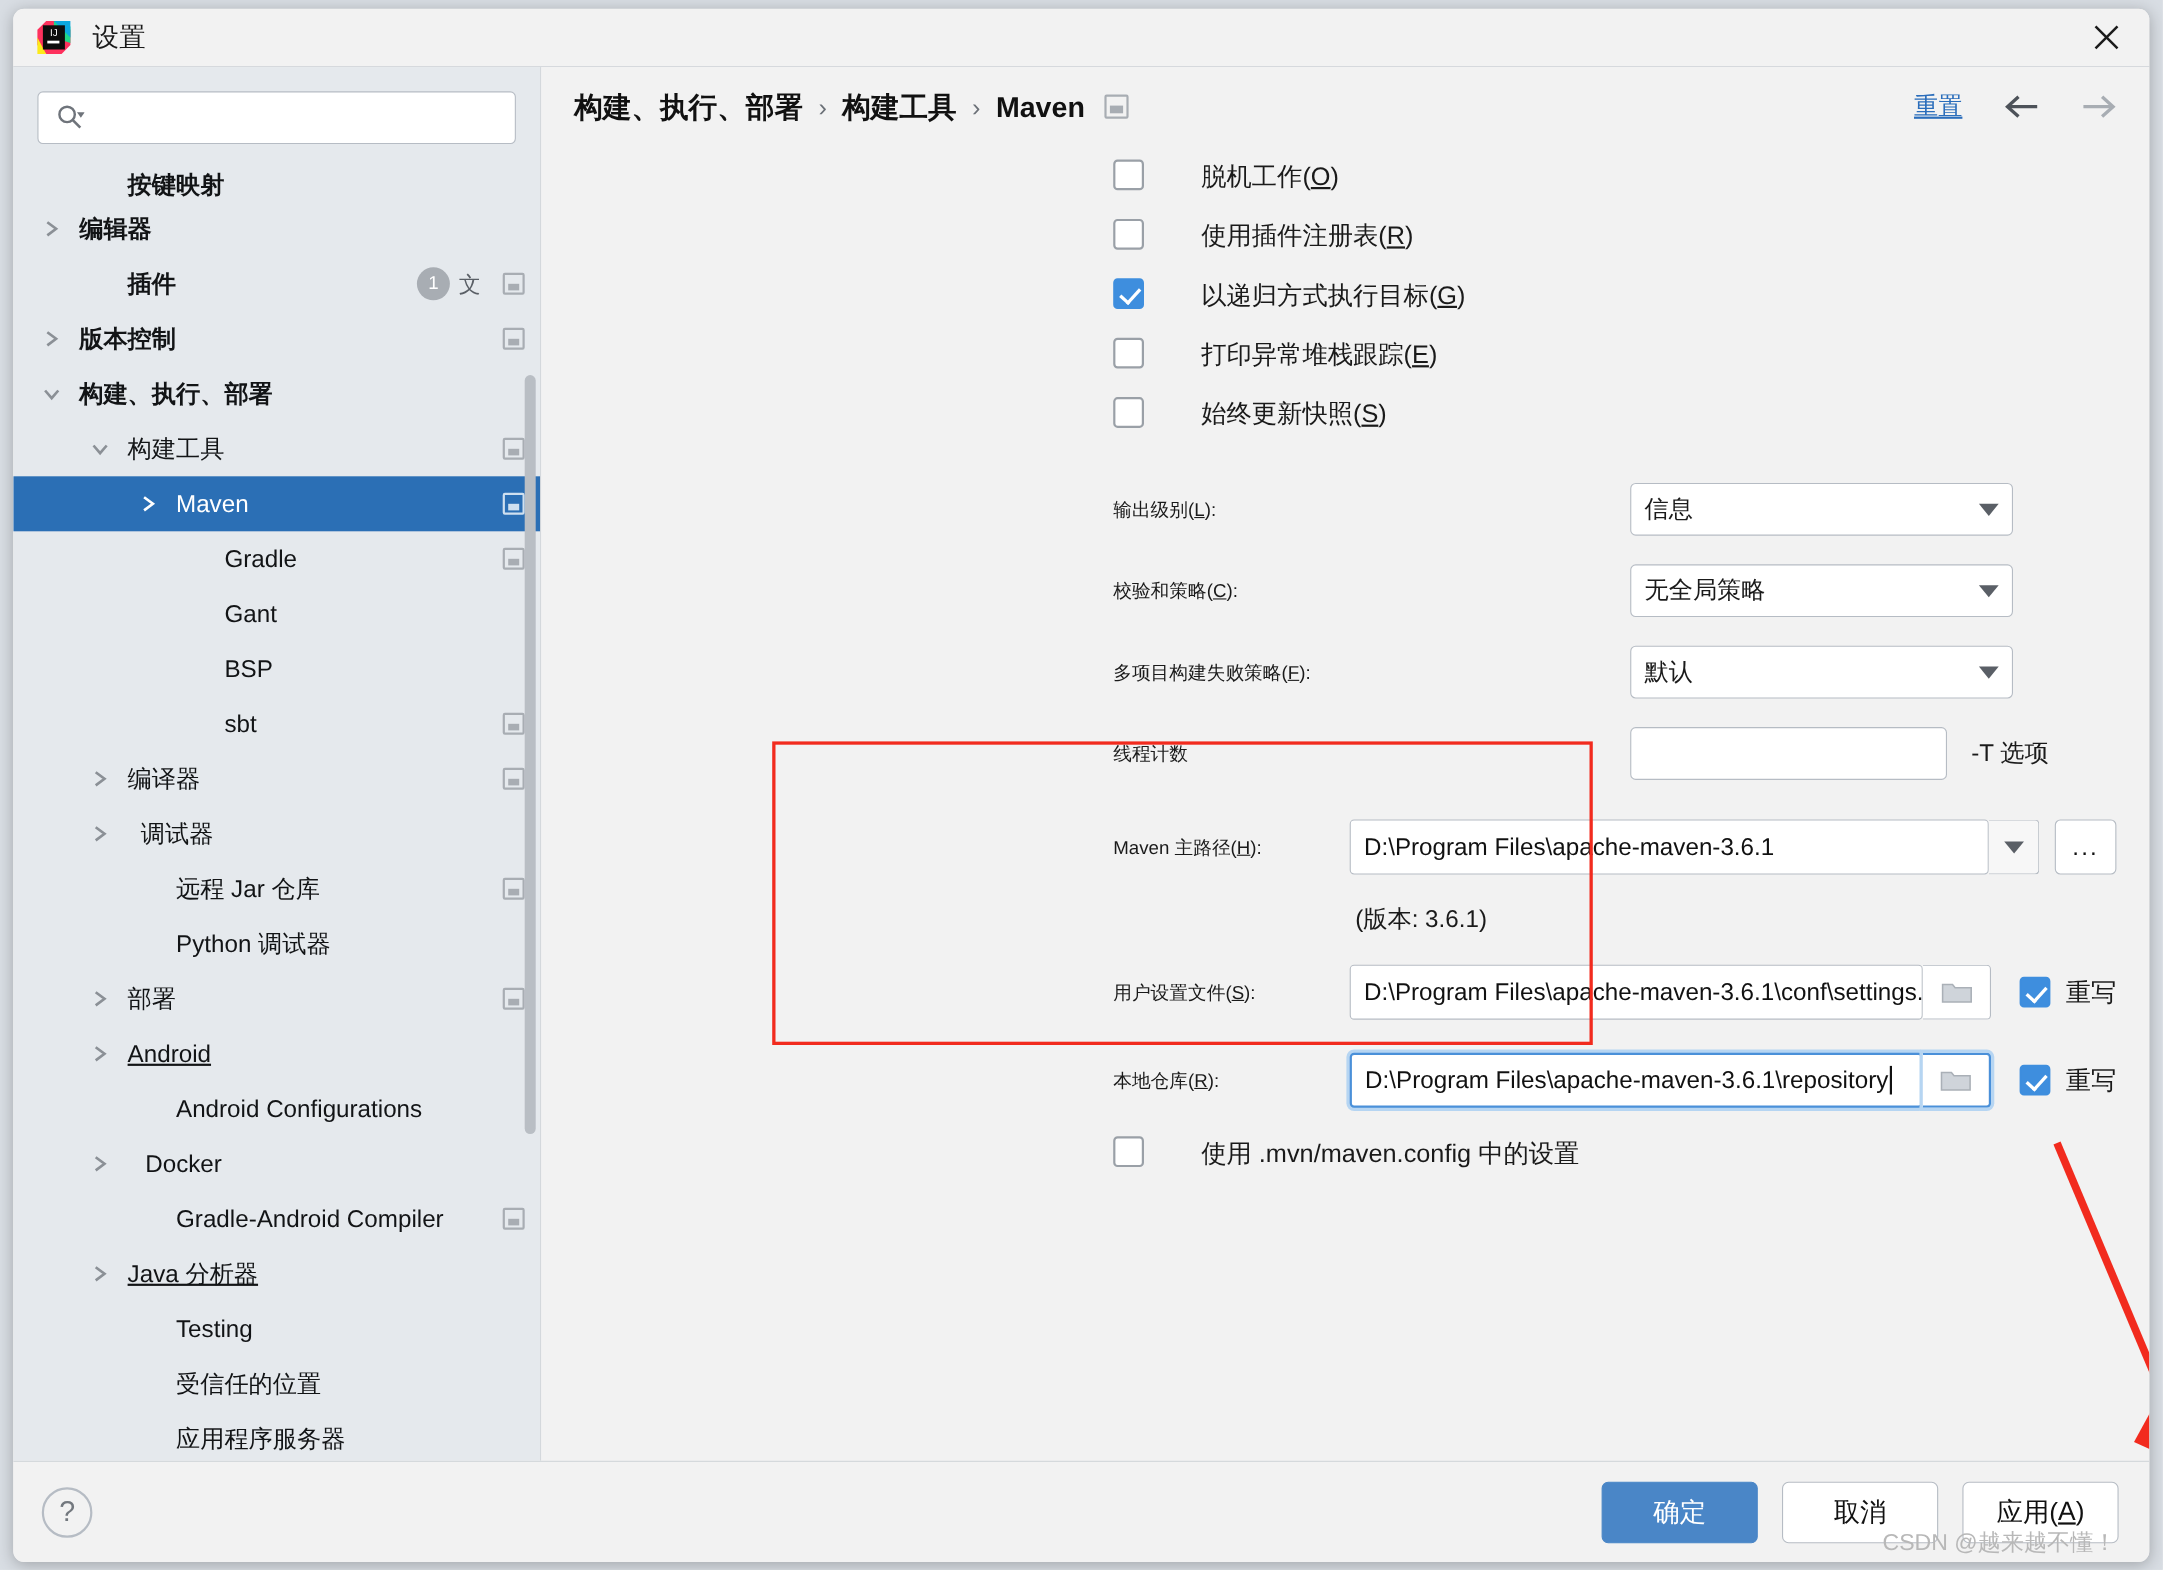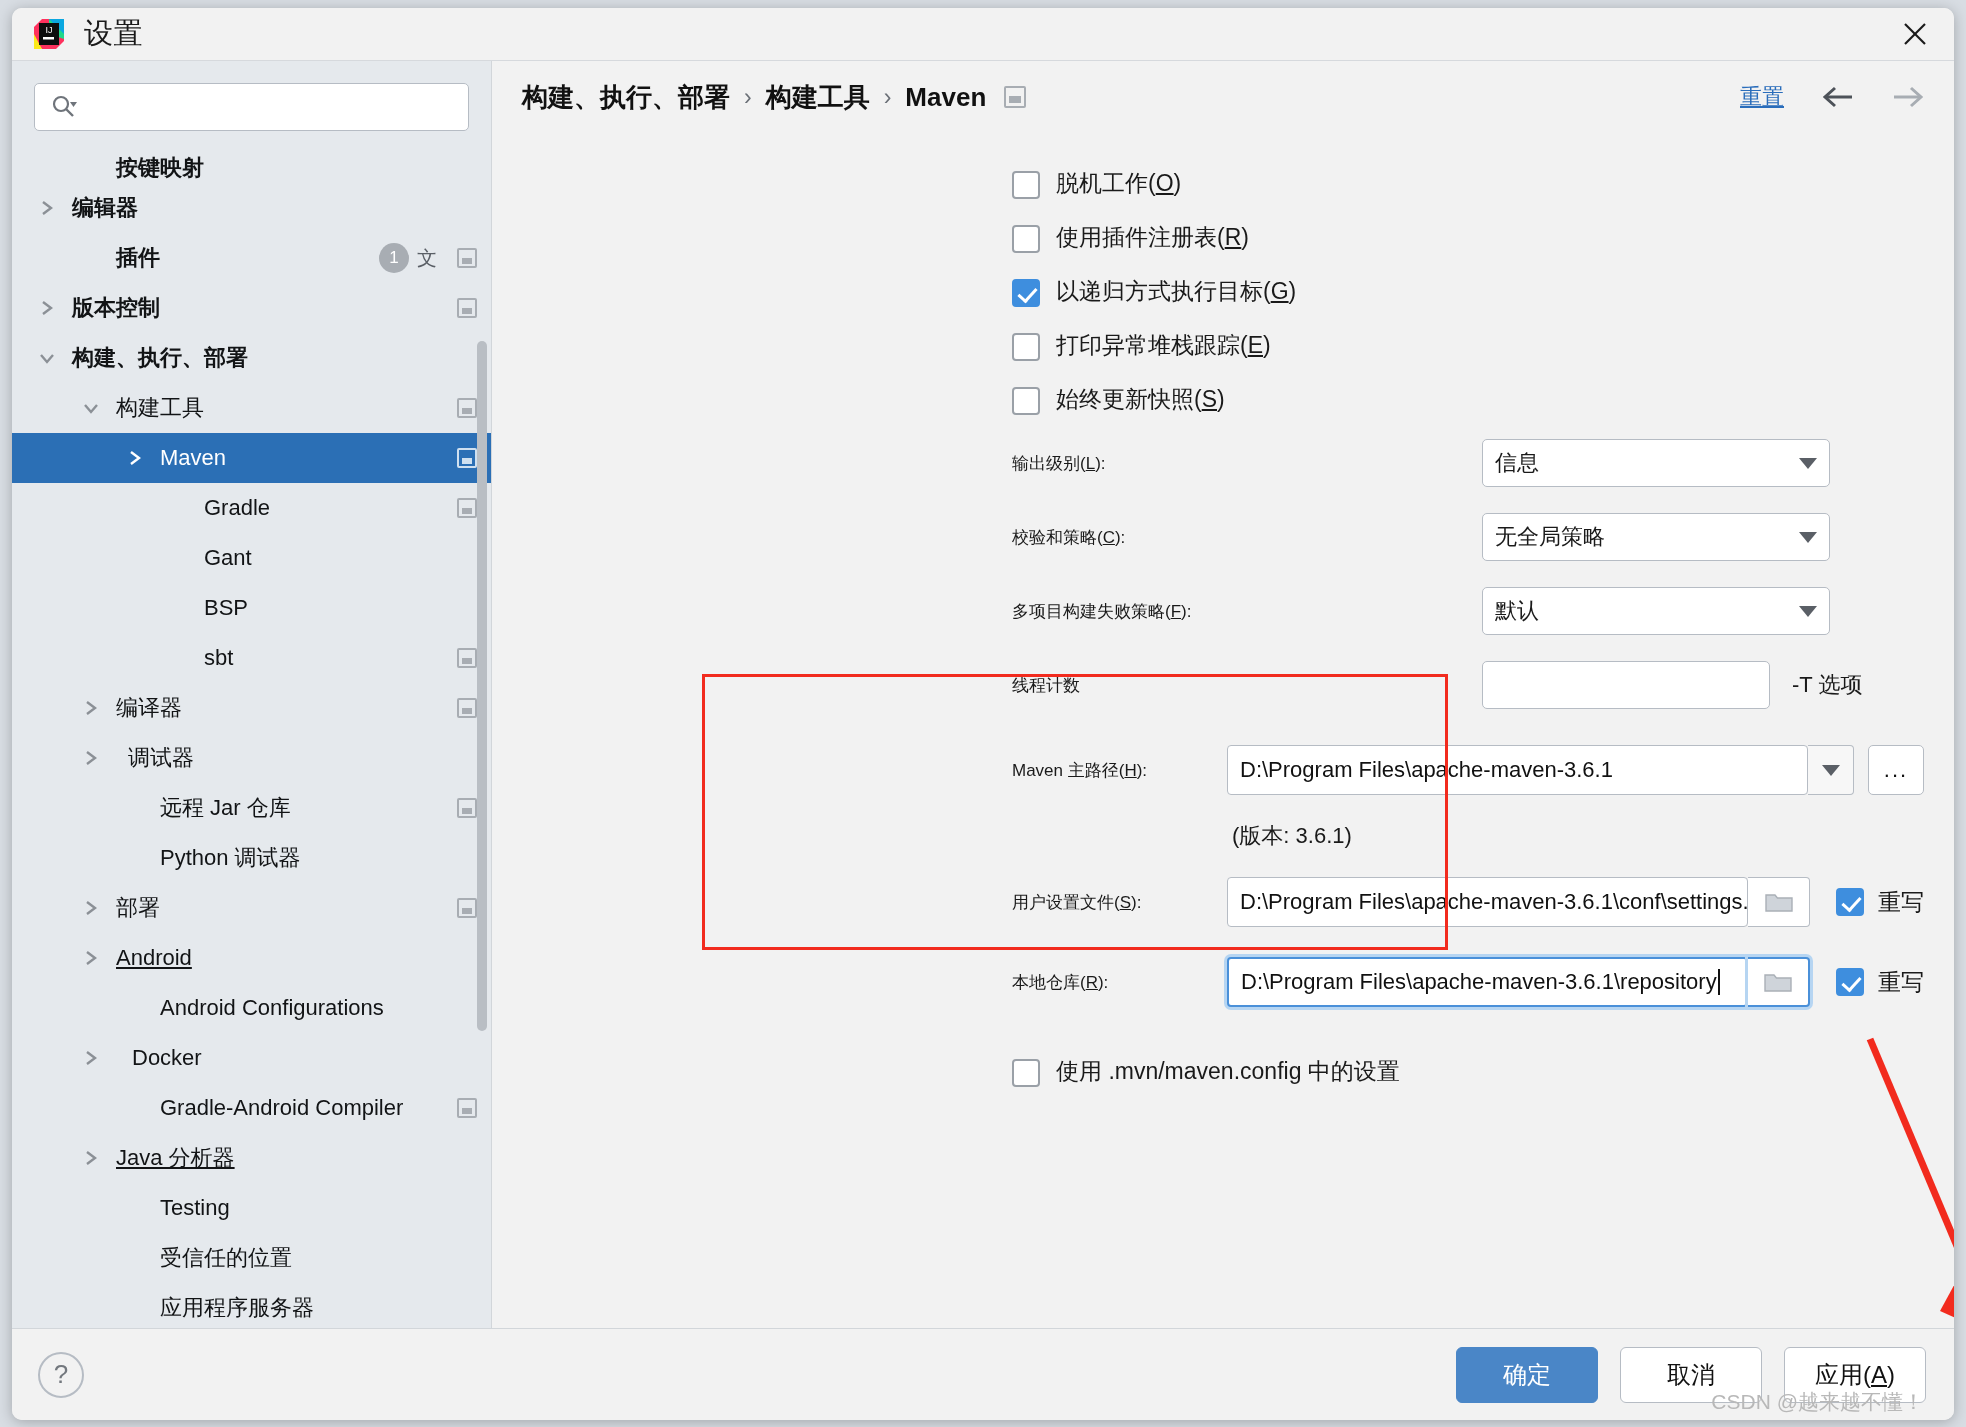--- a/index.html
+++ b/index.html
@@ -34,21 +34,21 @@
   }
   .ij-logo {
     width: 34px; height: 34px;
     margin-left: 20px;
     position: relative;
     flex: 0 0 34px;
   }
   .ij-logo svg { display:block; }
   .title-text {
     margin-left: 18px;
-    font-size: 29px;
+    font-size: 24px;
     color: #1a1a1a;
     letter-spacing: .5px;
   }
   .close-btn {
     position: absolute;
     right: 18px; top: 50%;
     transform: translateY(-50%);
     width: 42px; height: 42px;
     display:flex; align-items:center; justify-content:center;
     cursor: pointer;
@@ -172,24 +172,25 @@
   .crumb-icon::after{
     content:""; position:absolute; left:3px; right:3px; bottom:3px; height:7px; background:#a8adb3;
   }
   .crumb-spacer { flex: 1 1 auto; }
   .reset-link { font-size: 22px; color:#2a6dbb; text-decoration: underline; cursor:pointer; }
   .nav-arrow { margin-left: 34px; cursor: pointer; display:flex; align-items:center; }
 
   .form { padding: 12px 0 0 0; position: relative; }
 
   .cbrow {
-    display:flex; align-items:flex-end;
+    display:flex; align-items:flex-start;
     height: 54px;
     padding-left: 520px;
     margin-left: -0px;
+    gap: 36px;
   }
   .chk {
     width: 28px; height: 28px;
     border: 2px solid #9aa0a7;
     border-radius: 4px;
     background: #fff;
     flex: 0 0 28px;
     cursor: pointer;
     position: relative;
   }

